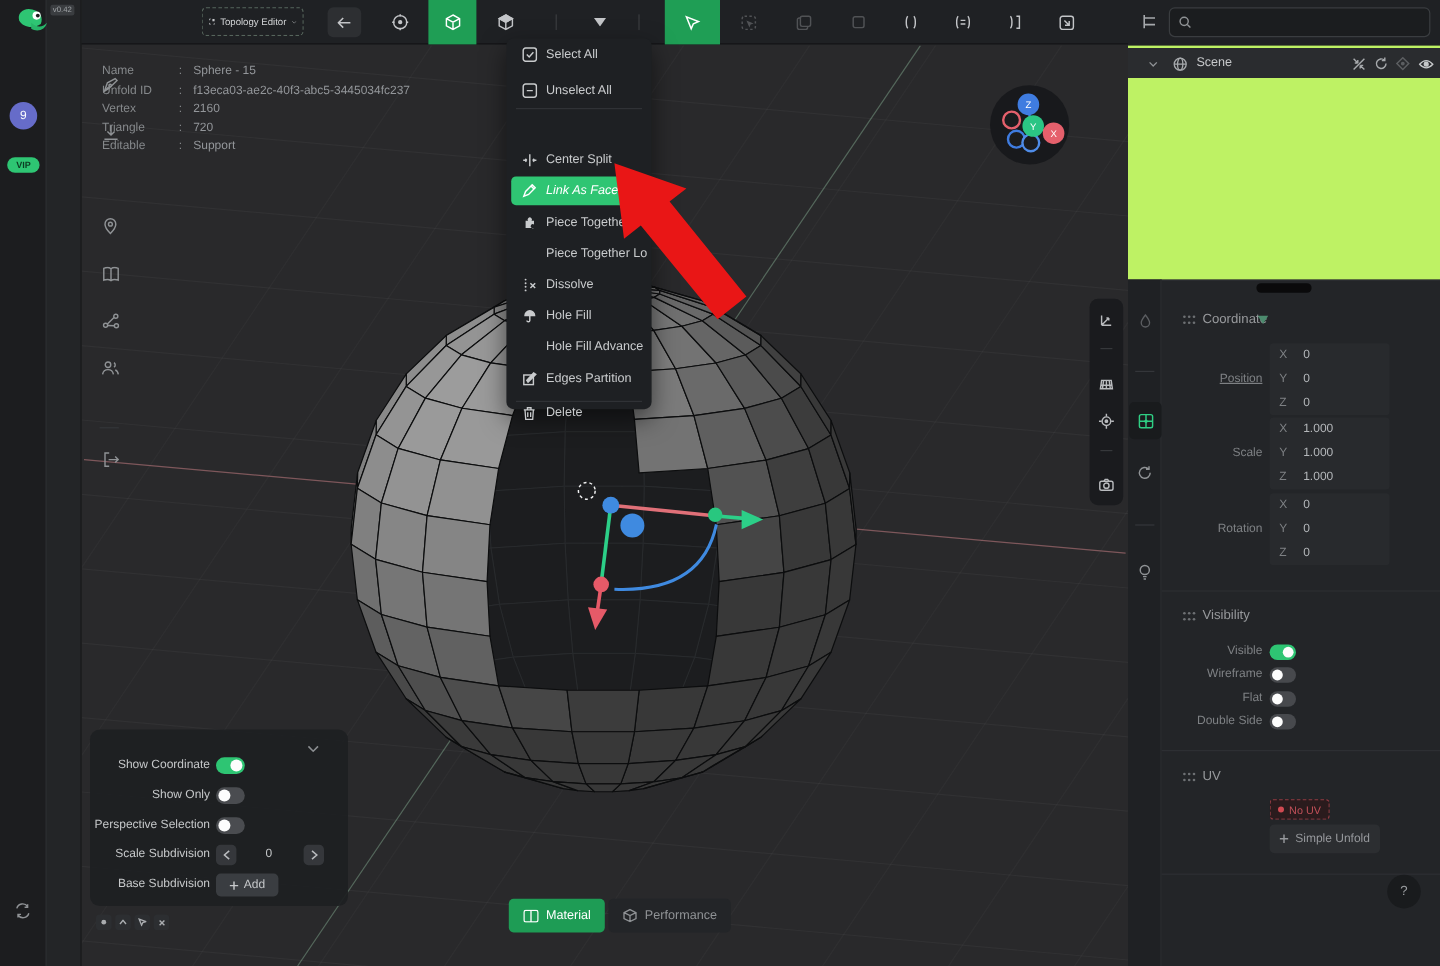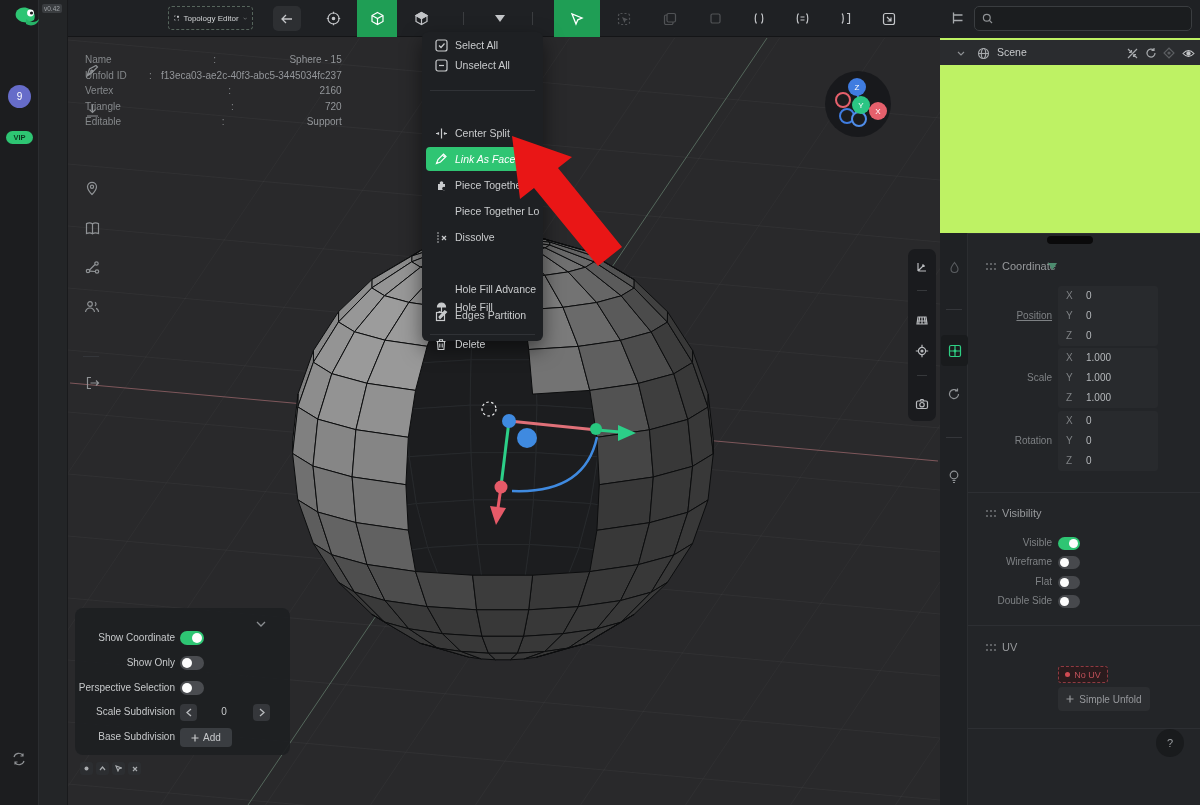--- a/index.html
+++ b/index.html
@@ -24,21 +24,21 @@
   .tbtn{height:25px;top:6px;border-radius:5px;color:#c3c5c8;}
   .tbtn.greenfull{top:0;height:37px;border-radius:0;background:#1f9e55;color:#fff;}
   .tsep{top:12px;width:1px;height:13px;background:#3b3d40;}
   .mode{left:100px;top:6px;width:85px;height:24px;border:1px dashed #56655c;border-radius:4px;
         display:flex;align-items:center;gap:4px;padding:0 5px;box-sizing:border-box;}
   .mode span{font-size:8px;color:#d2d4d6;white-space:nowrap;}
   .badge{left:40px;top:4px;font-size:6.5px;color:#9ca0a3;background:#3a3d40;border-radius:2px;padding:1px 2px;}
 
   
   .info{left:85px;top:52px;font-size:10px;line-height:15.5px;color:#85888b;}
-  .info .row{display:flex;justify-content:space-between;}
+  .info .row{display:flex;}
   .info .l{width:64px;}
   .info .c{width:12px;}
   .info .v{color:#93969a;}
   .floatbar{left:908px;top:249px;width:28px;height:172px;background:#1a1b1e;border-radius:7px;}
   .fbic{left:7px;width:14px;height:14px;color:#b9bbbe;}
   .fbdiv{left:9px;width:10px;height:1px;background:#36383b;}
 
   .bpanel{left:75px;top:608px;width:215px;height:147px;background:rgba(30,32,34,.94);border-radius:8px;
           font-size:10px;color:#c6c8ca;}
   .bp-label{position:absolute;right:115px;white-space:nowrap;}
@@ -547,32 +547,47 @@
           <path d="M1,1l2,5l1,-2.2L6.5,3z"></path>
         </svg>
       </span>
     <span class="minibtn">
         <svg width="6" height="6" viewBox="0 0 6 6" stroke="currentColor" stroke-width="1.2">
           <path d="M1,1L5,5 M5,1L1,5"></path>
         </svg>
       </span>
   </div>
 
+  <div class="abs tabs" style="z-index:6;">
+    <div class="tab mat">
+      <svg width="13" height="11" viewBox="0 0 13 11" fill="none" stroke="#fff" stroke-width="1.1">
+          <rect x="0.7" y="0.7" width="11.6" height="9.6" rx="1.5"></rect>
+          <path d="M6.5,0.7V10.3"></path>
+        </svg>
+      <span>Material</span>
+      </div>
+    <div class="tab perf">
+      <svg width="12" height="12" viewBox="0 0 12 12" fill="none" stroke="#8f9295" stroke-width="1.1">
+          <path d="M6,1L11,3.5v5L6,11L1,8.5v-5z M1,3.5L6,6l5,-2.5 M6,6v5"></path>
+        </svg>
+      <span>Performance</span>
+      </div>
+  </div>
 
   <div class="abs menu">
     <div class="mi" style="top:0;">
       <span class="mic">
           <svg width="13" height="13" viewBox="0 0 13 13" fill="none" stroke="currentColor" stroke-width="1.2">
             <rect x="1" y="1" width="11" height="11" rx="2"></rect>
             <path d="M4,6.5l2,2L9.5,4.5"></path>
           </svg>
         </span>
       <span class="mil">Select All</span>
       </div>
-    <div class="mi" style="top:20px;">
+    <div class="mi" style="top:30px;">
       <span class="mic">
           <svg width="13" height="13" viewBox="0 0 13 13" fill="none" stroke="currentColor" stroke-width="1.2">
             <rect x="1" y="1" width="11" height="11" rx="2"></rect>
             <path d="M4,6.5h5"></path>
           </svg>
         </span>
       <span class="mil">Unselect All</span>
       </div>
     <div class="mdiv" style="top:58px;"></div>
     <div class="mi" style="top:88px;">
@@ -606,21 +621,21 @@
       </div>
     <div class="mi" style="top:192px;">
       <span class="mic">
           <svg width="13" height="13" viewBox="0 0 13 13" fill="none" stroke="currentColor" stroke-width="1.2">
             <path d="M3,2v0 M3,5v0 M3,8v0 M3,11v0" stroke-linecap="round" stroke-width="1.6"></path>
             <path d="M7,5l4,4 M11,5l-4,4"></path>
           </svg>
         </span>
       <span class="mil">Dissolve</span>
       </div>
-    <div class="mi" style="top:218px;margin-top:44px;">
+    <div class="mi" style="top:218px;">
       <span class="mic">
           <svg width="13" height="13" viewBox="0 0 13 13" fill="none" stroke="currentColor" stroke-width="1.2">
             <path d="M2.5,6a4,4 0 0,1 8,0z" fill="currentColor"></path>
             <path d="M6.5,6v4a1.2,1.2 0 0,1 -2.4,0"></path>
           </svg>
         </span>
       <span class="mil">Hole Fill</span>
       </div>
     <div class="mi" style="top:244px;">
       <span class="mic"></span>

